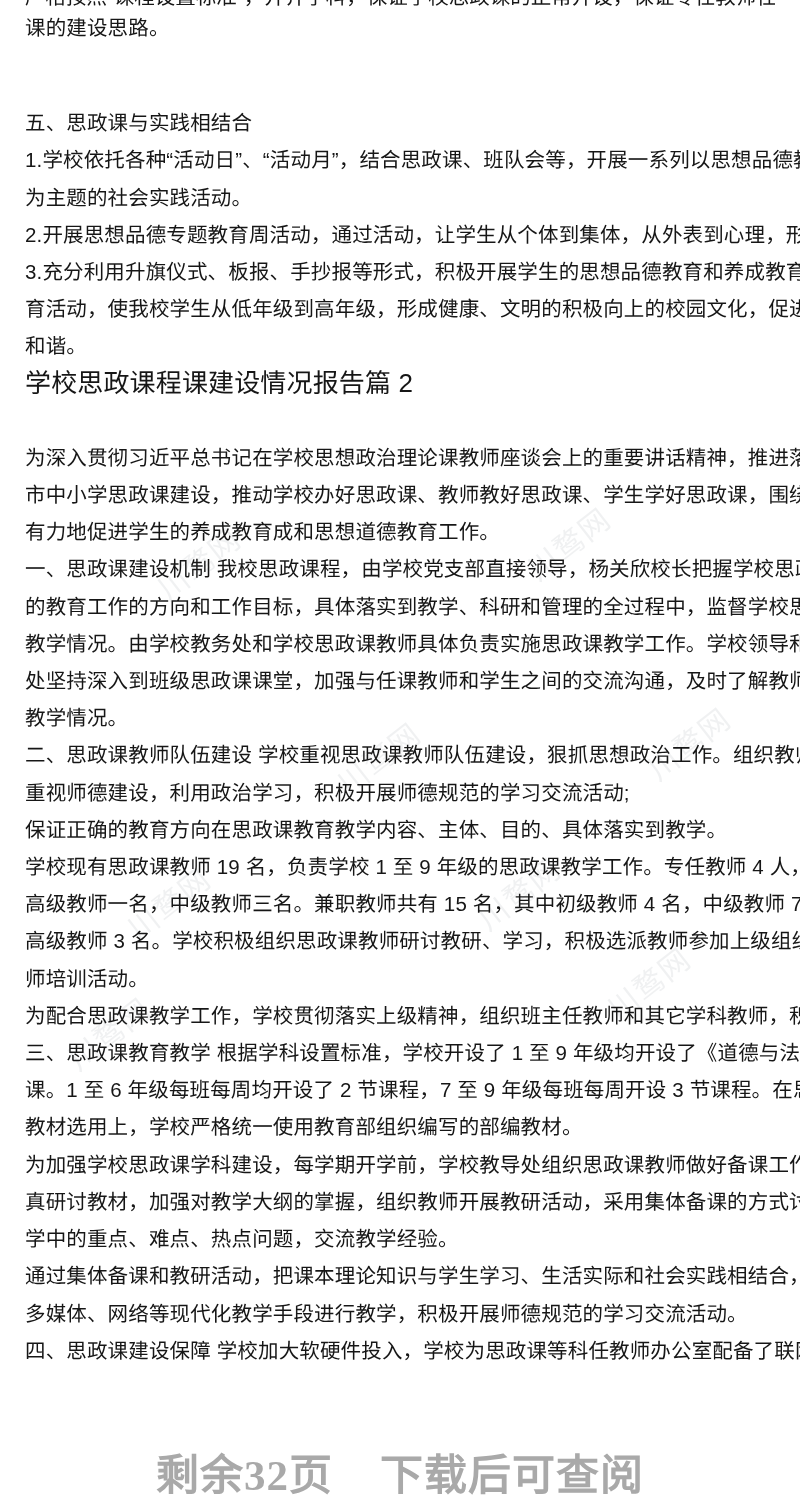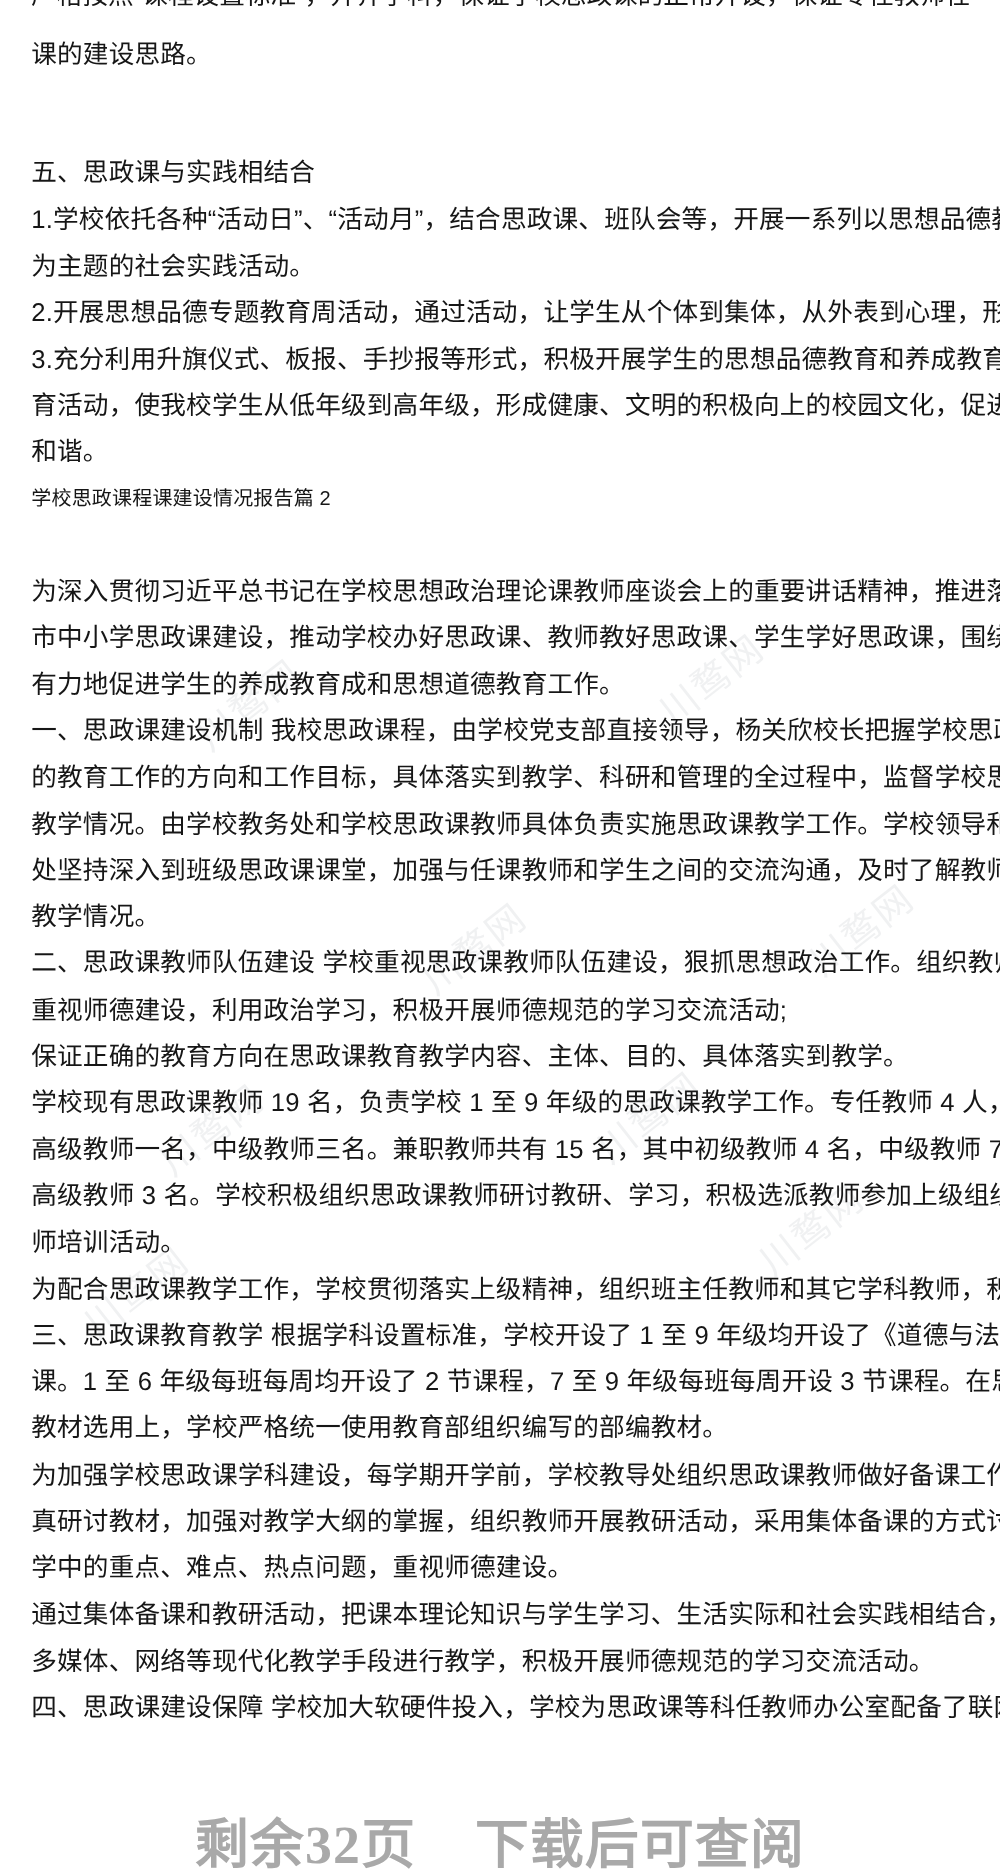--- a/index.html
+++ b/index.html
@@ -108,34 +108,34 @@
     <div class="wm" style="left:120px;  top:880px;">川鹜网</div>
     <div class="wm" style="left:470px;  top:870px;">川鹜网</div>
     <div class="wm" style="left:60px;   top:1010px;">川鹜网</div>
     <div class="wm" style="left:600px;  top:960px;">川鹜网</div>
   </div>
 
   <div class="clipped-top">严格按照“课程设置标准”，开齐学科，保证学校思政课的正常开设，保证专任教师任教思政</div>
 
   <div class="doc-body">
 
-    <div class="line" style="padding-top:25px;">课的建设思路。</div>
+    <div class="line" style="padding-top:9px;">课的建设思路。</div>
 
     <div class="spacer-lg"></div>
 
     <div class="line">五、思政课与实践相结合</div>
 
     <div class="line">1.学校依托各种“活动日”、“活动月”，结合思政课、班队会等，开展一系列以思想品德教育等</div>
     <div class="line">为主题的社会实践活动。</div>
     <div class="line">2.开展思想品德专题教育周活动，通过活动，让学生从个体到集体，从外表到心理，形成爱</div>
     <div class="line">3.充分利用升旗仪式、板报、手抄报等形式，积极开展学生的思想品德教育和养成教育等德</div>
     <div class="line">育活动，使我校学生从低年级到高年级，形成健康、文明的积极向上的校园文化，促进校园</div>
     <div class="line">和谐。</div>
 
-    <div class="line" style="font-size:16px;">学校思政课程课建设情况报告篇 2</div>
+    <div class="line" style="font-size:26px;">学校思政课程课建设情况报告篇 2</div>
 
     <div class="spacer-md"></div>
 
     <div class="line">为深入贯彻习近平总书记在学校思想政治理论课教师座谈会上的重要讲话精神，推进落实我</div>
     <div class="line">市中小学思政课建设，推动学校办好思政课、教师教好思政课、学生学好思政课，围绕以下</div>
     <div class="line">有力地促进学生的养成教育成和思想道德教育工作。</div>
     <div class="line">一、思政课建设机制  我校思政课程，由学校党支部直接领导，杨关欣校长把握学校思政课</div>
     <div class="line">的教育工作的方向和工作目标，具体落实到教学、科研和管理的全过程中，监督学校思政课</div>
     <div class="line">教学情况。由学校教务处和学校思政课教师具体负责实施思政课教学工作。学校领导和教务</div>
     <div class="line">处坚持深入到班级思政课课堂，加强与任课教师和学生之间的交流沟通，及时了解教师课堂</div>
@@ -146,21 +146,21 @@
     <div class="line">学校现有思政课教师 19 名，负责学校 1 至 9 年级的思政课教学工作。专任教师 4 人，其中</div>
     <div class="line">高级教师一名，中级教师三名。兼职教师共有 15 名，其中初级教师 4 名，中级教师 7 名，</div>
     <div class="line">高级教师 3 名。学校积极组织思政课教师研讨教研、学习，积极选派教师参加上级组织的教</div>
     <div class="line">师培训活动。</div>
     <div class="line">为配合思政课教学工作，学校贯彻落实上级精神，组织班主任教师和其它学科教师，积极开</div>
     <div class="line">三、思政课教育教学  根据学科设置标准，学校开设了 1 至 9 年级均开设了《道德与法制》</div>
     <div class="line">课。1 至 6 年级每班每周均开设了 2 节课程，7 至 9 年级每班每周开设 3 节课程。在思政课</div>
     <div class="line">教材选用上，学校严格统一使用教育部组织编写的部编教材。</div>
     <div class="line">为加强学校思政课学科建设，每学期开学前，学校教导处组织思政课教师做好备课工作，认</div>
     <div class="line">真研讨教材，加强对教学大纲的掌握，组织教师开展教研活动，采用集体备课的方式讨论教</div>
-    <div class="line">学中的重点、难点、热点问题，重视师德建设。</div>
+    <div class="line">学中的重点、难点、热点问题，交流教学经验。</div>
     <div class="line">通过集体备课和教研活动，把课本理论知识与学生学习、生活实际和社会实践相结合，采用</div>
     <div class="line">多媒体、网络等现代化教学手段进行教学，积极开展师德规范的学习交流活动。</div>
     <div class="line">四、思政课建设保障  学校加大软硬件投入，学校为思政课等科任教师办公室配备了联网的</div>
 
   </div>
 
   <div class="footer-notice">
     <span class="notice-text">剩余32页    下载后可查阅</span>
   </div>
 

